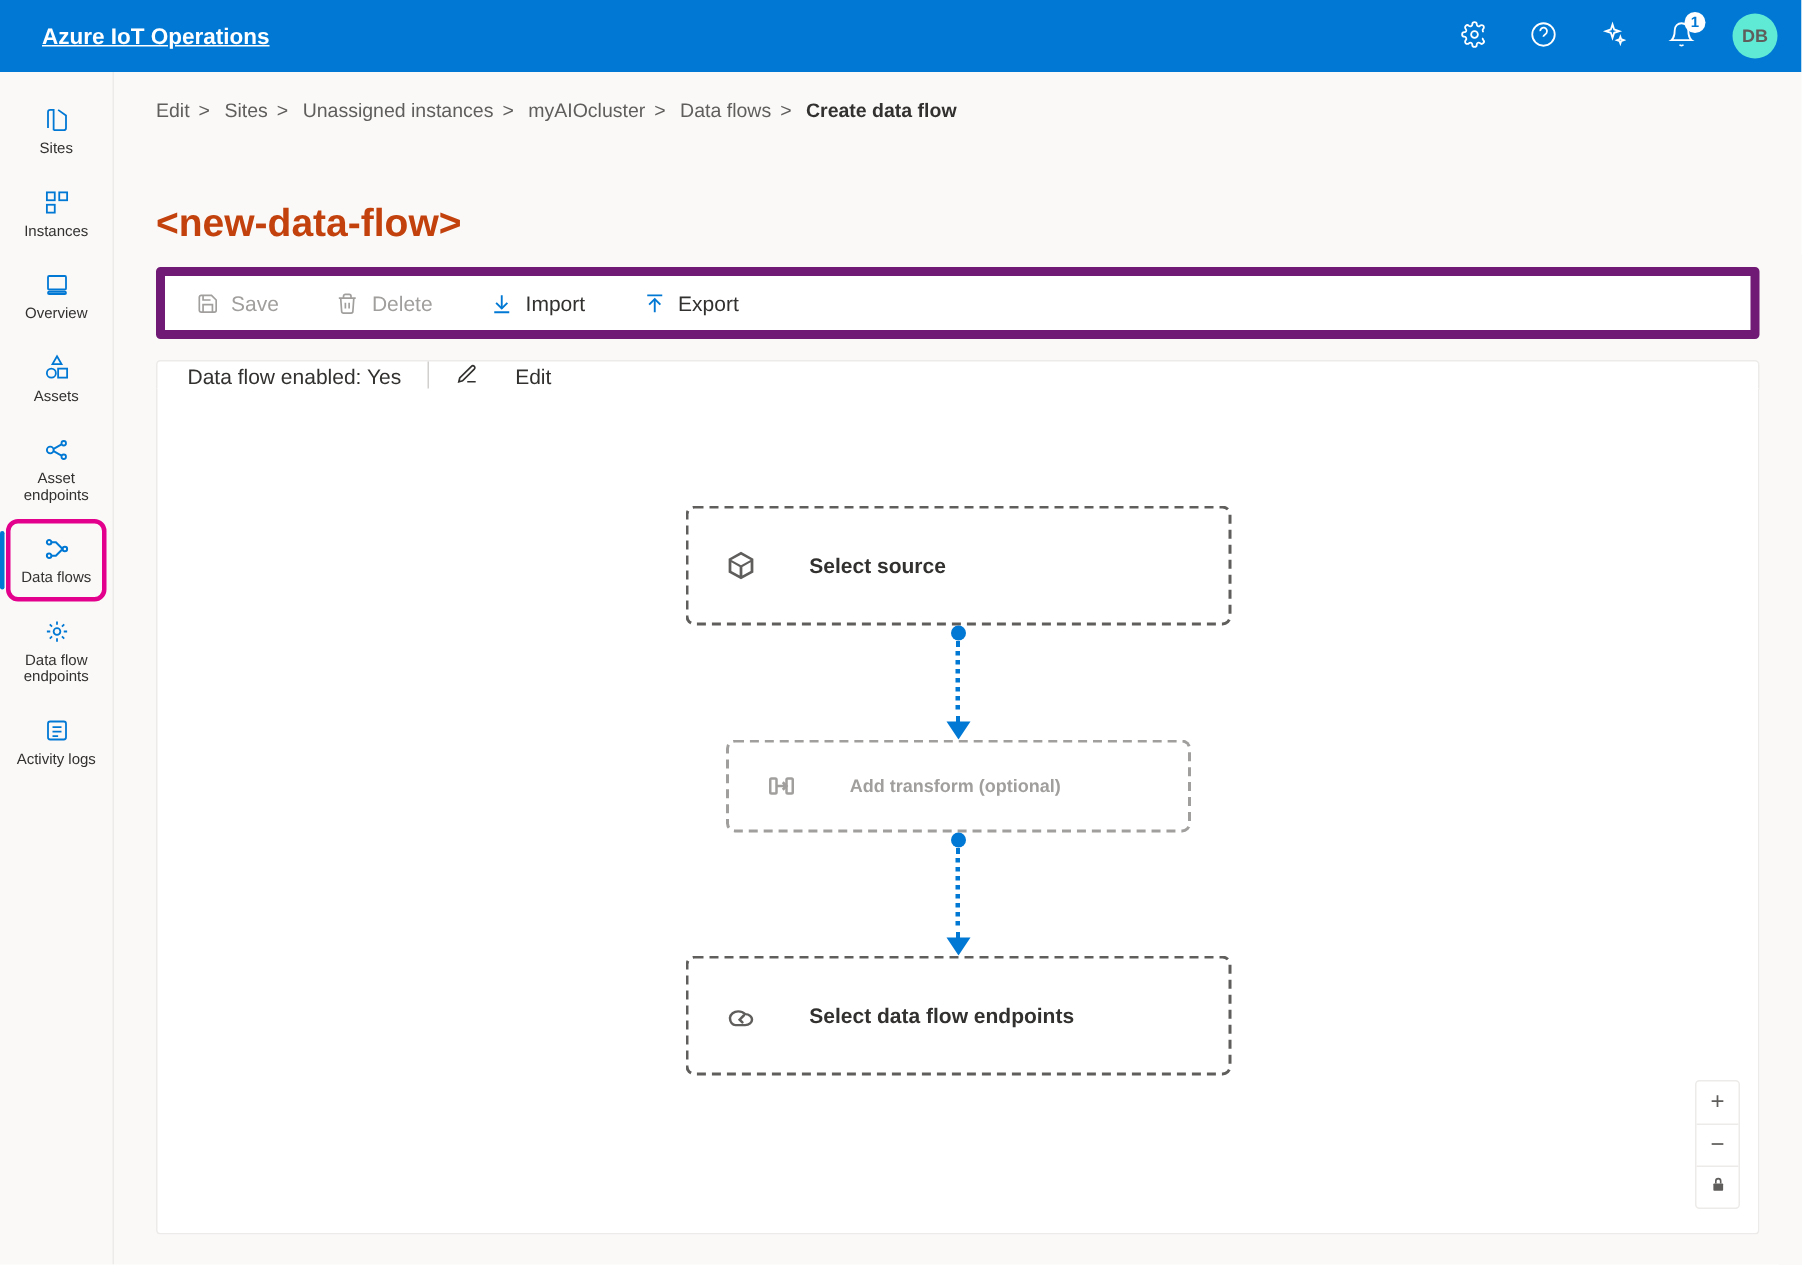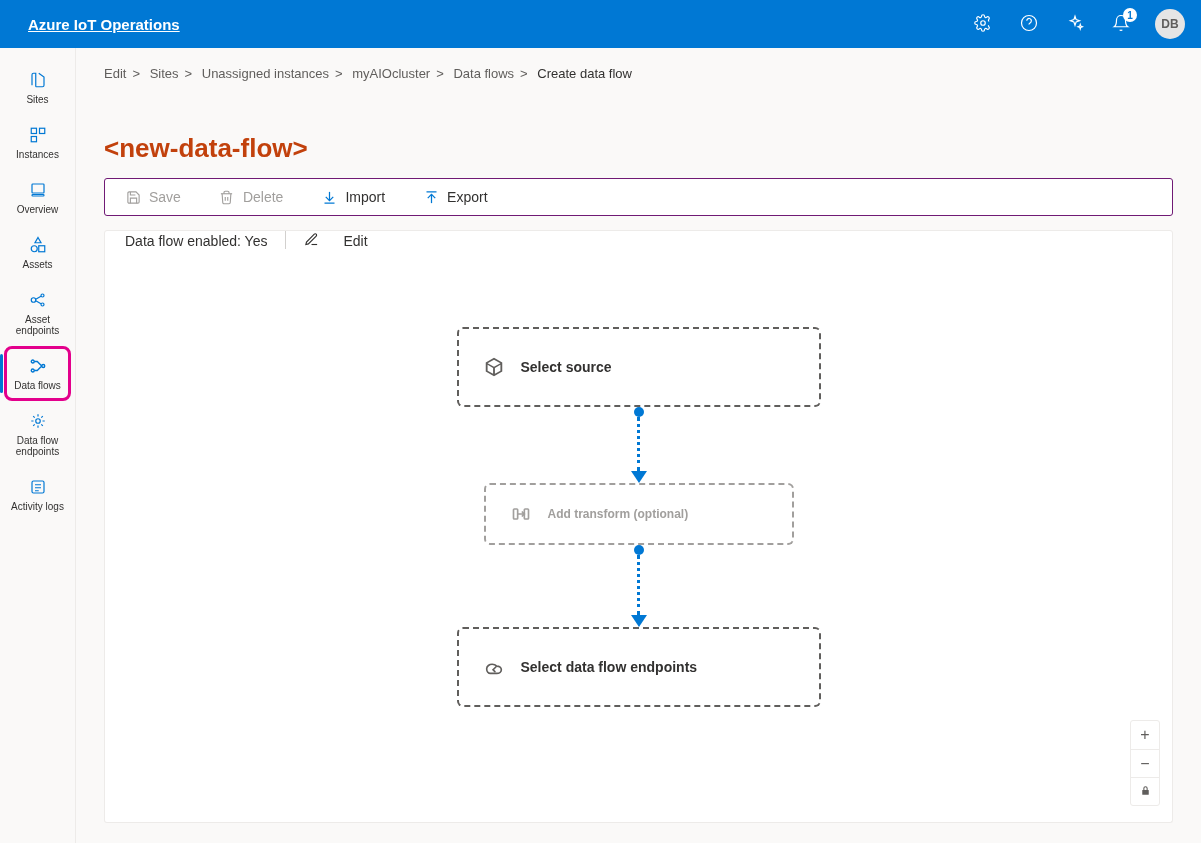--- a/index.html
+++ b/index.html
@@ -49,21 +49,21 @@
     color: #0078d4;
     font-size: 10px;
     min-width: 14px; height: 14px;
     border-radius: 7px;
     display: flex; align-items: center; justify-content: center;
     font-weight: 600;
   }
   .avatar {
     width: 30px; height: 30px;
     border-radius: 50%;
-    background: #e5e5e5;
+    background: #5eead4;
     color: #605e5c;
     display: flex; align-items: center; justify-content: center;
     font-size: 12px; font-weight: 600;
     margin-left: 8px;
     cursor: pointer;
   }
 
   
   .body {
     display: flex;
@@ -126,33 +126,33 @@
     flex-direction: column;
     min-width: 0;
   }
   .breadcrumb {
     font-size: 13px;
     color: #605e5c;
     margin-bottom: 12px;
   }
   .breadcrumb a { color: #605e5c; text-decoration: none; cursor: pointer; }
   .breadcrumb .sep { margin: 0 6px; }
-  .breadcrumb .current { font-weight: 400; color: #323130; }
+  .breadcrumb .current { font-weight: 700; color: #323130; }
   .page-title {
     color: #c2410c;
     font-size: 26px;
     font-weight: 600;
     margin-bottom: 14px;
     margin-top: 40px;
   }
 
   
   .toolbar {
     background: #fff;
-    border: 1px solid #701a75;
+    border: 6px solid #701a75;
     border-radius: 3px;
     display: flex;
     align-items: center;
     padding: 10px 20px;
     gap: 38px;
     margin-bottom: 14px;
   }
   .tb-btn {
     display: inline-flex;
     align-items: center;
@@ -199,21 +199,21 @@
     padding-top: 78px;
   }
   .node {
     width: 364px;
     height: 80px;
     border: 2px dashed #605e5c;
     border-radius: 6px;
     display: flex;
     align-items: center;
     padding-left: 24px;
-    gap: 16px;
+    gap: 35px;
     cursor: pointer;
     background: #fff;
   }
   .node.muted {
     border-color: #a19f9d;
     color: #a19f9d;
     width: 310px;
     height: 62px;
   }
   .node .node-icon { width: 22px; height: 22px; display:flex;align-items:center;justify-content:center;}

